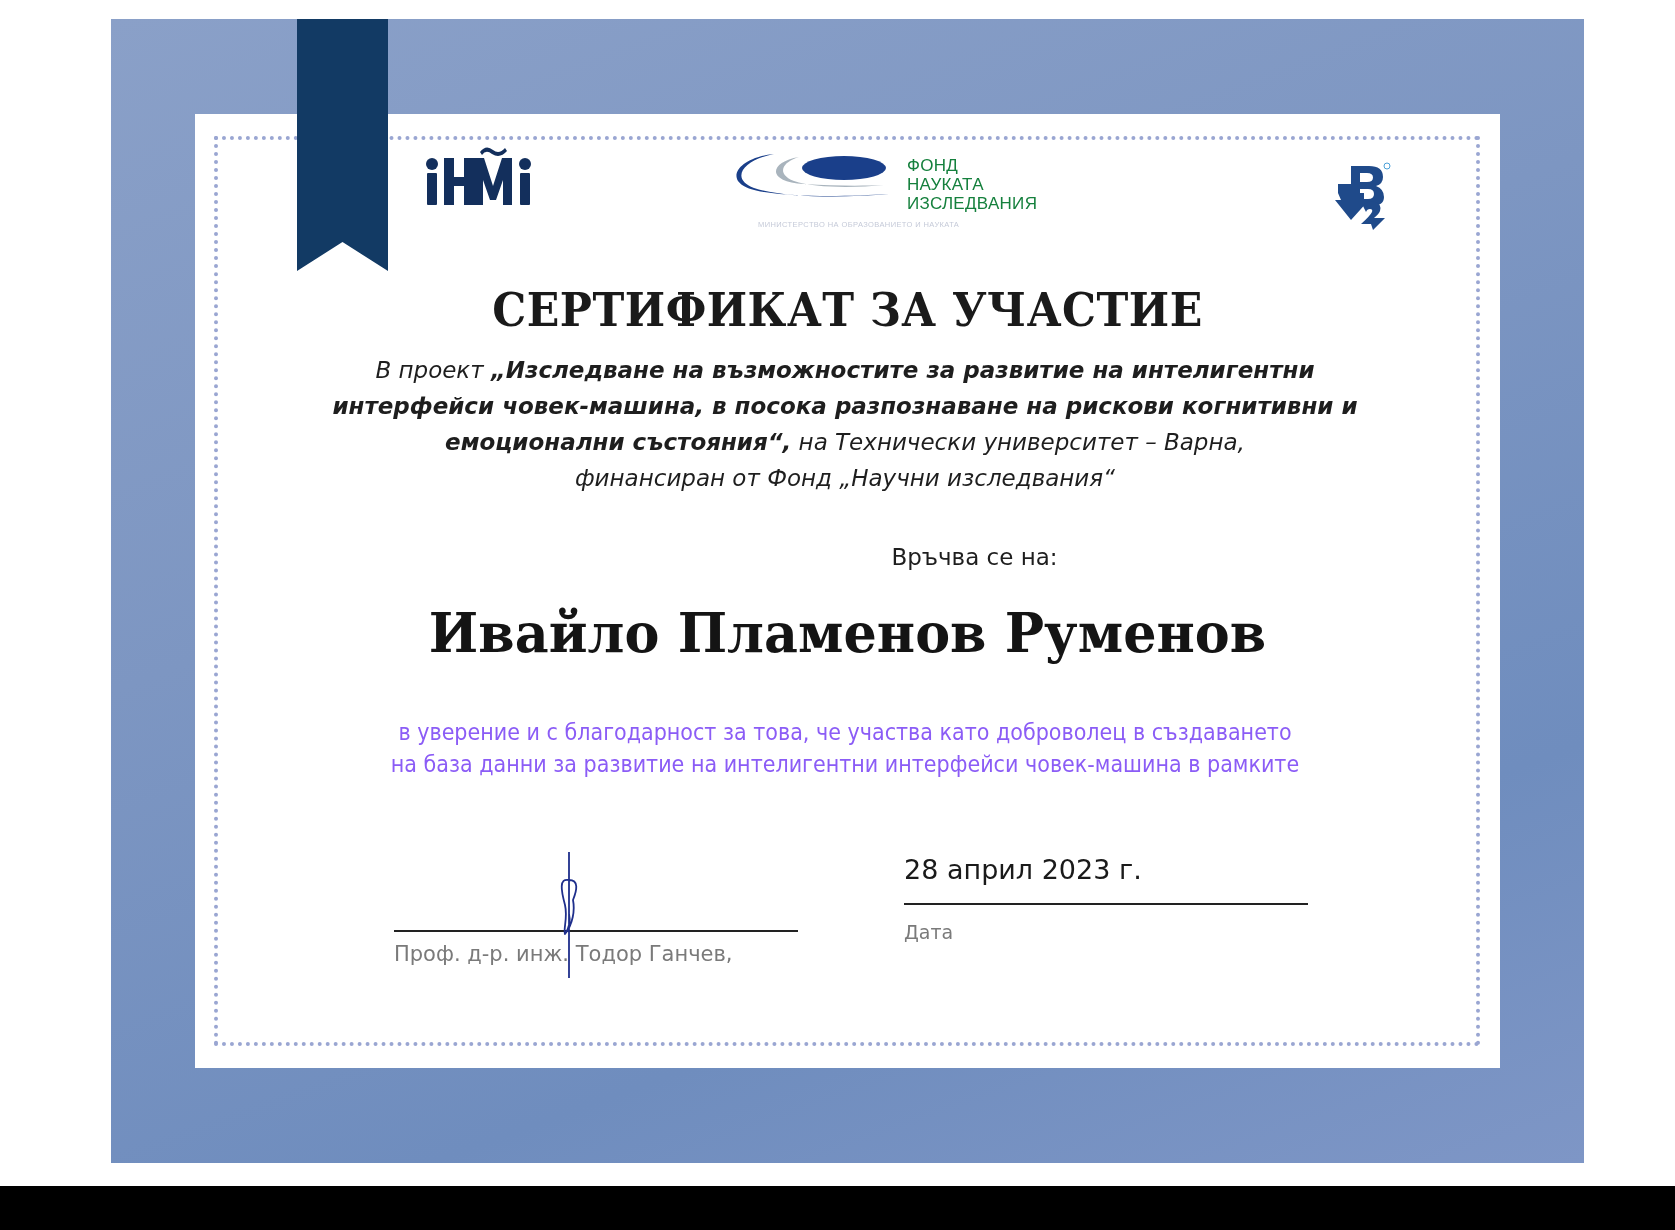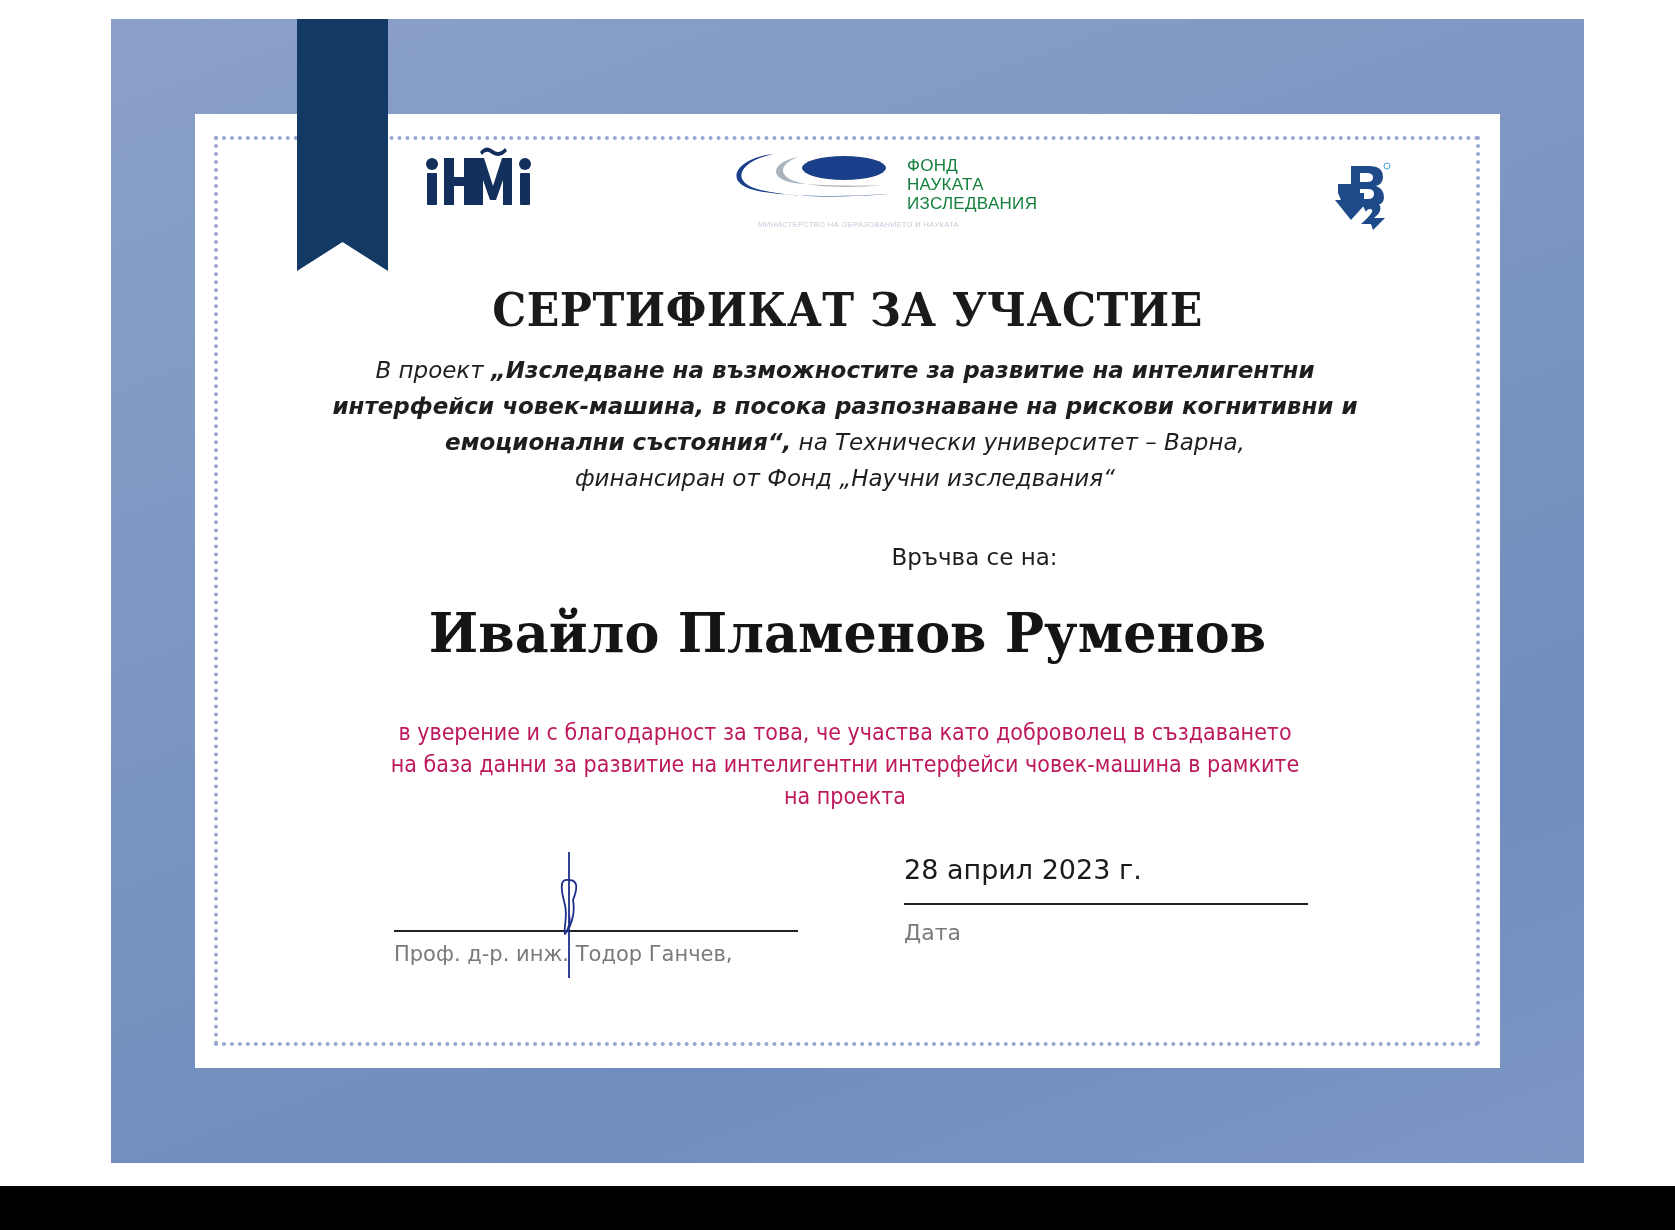--- a/index.html
+++ b/index.html
@@ -62,38 +62,38 @@
   }
   .recipient {
     position: absolute; left: 195px; width: 1305px; top: 598px; text-align: center;
     font-family: "DejaVu Serif", serif; font-weight: bold; font-size: 54px;
     color: #141414; line-height: 70px;
     transform: scaleX(0.97);
   }
   .reason {
     position: absolute; left: 300px; width: 1090px; top: 716px; text-align: center;
     font-family: "DejaVu Sans Condensed", "DejaVu Sans", sans-serif; font-size: 23px;
-    line-height: 32px; color: #be185d;
+    line-height: 32px; color: #8b5cf6;
   }
   .sig-block { position: absolute; left: 394px; top: 850px; width: 404px; height: 150px; }
   .sig-line { position: absolute; left: 0; top: 80px; width: 404px; height: 2px; background: #222; }
   .sig-caption {
     position: absolute; left: 0; top: 90px; font-family: "DejaVu Sans", sans-serif;
     font-size: 21px; line-height: 29px; color: #7a7a7a; white-space: nowrap;
   }
   .signature { position: absolute; left: 155px; top: 0; width: 40px; height: 130px; }
   .date-block { position: absolute; left: 904px; top: 848px; width: 404px; height: 120px; }
   .date-value {
     position: absolute; left: 0; top: 4px; font-family: "DejaVu Sans", sans-serif;
     font-size: 27px; color: #1a1a1a; line-height: 36px; white-space: nowrap;
   }
   .date-line { position: absolute; left: 0; top: 55px; width: 404px; height: 2px; background: #222; }
   .date-caption {
     position: absolute; left: 0; top: 70px; font-family: "DejaVu Sans", sans-serif;
-    font-size: 22px; color: #7a7a7a; line-height: 29px;
+    font-size: 19px; color: #7a7a7a; line-height: 29px;
   }
 </style>
 </head>
 <body>
 
 <div class="frame"></div>
 <div class="paper"></div>
 <div class="dots"></div>
 <div class="ribbon"></div>
 
@@ -146,21 +146,20 @@
   <span>финансиран от Фонд „Научни изследвания“</span>
 </div>
 
 <div class="awarded">Връчва се на:</div>
 
 <div class="recipient">Ивайло Пламенов Руменов</div>
 
 <div class="reason">
   <div>в уверение и с благодарност за това, че участва като доброволец в създаването</div>
   <div>на база данни за развитие на интелигентни интерфейси човек-машина в рамките</div>
-  <div>на проекта</div>
 </div>
 
 <div class="sig-block">
   <div class="sig-line"></div>
   <div class="sig-caption">
     <div>Проф. д-р. инж. Тодор Ганчев,</div>
   </div>
   <svg class="signature" viewBox="0 0 40 130">
     <path d="M20 2 L20 128 M20 30 C10 28 12 40 16 55 C19 68 14 80 16 84 C24 74 26 60 24 50 C28 40 30 30 20 30 Z M16 84 C20 78 22 72 20 64" fill="none" stroke="#1f2f8c" stroke-width="1.8" stroke-linejoin="round"></path>
   </svg>

